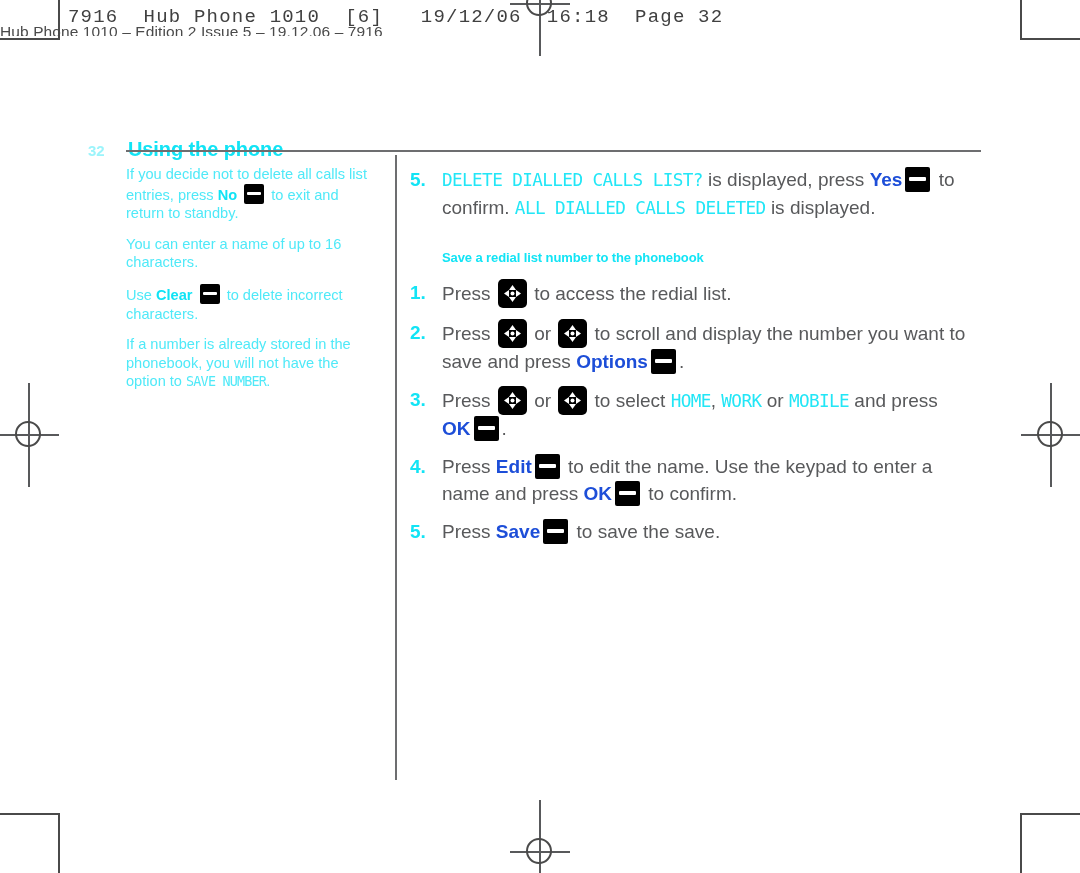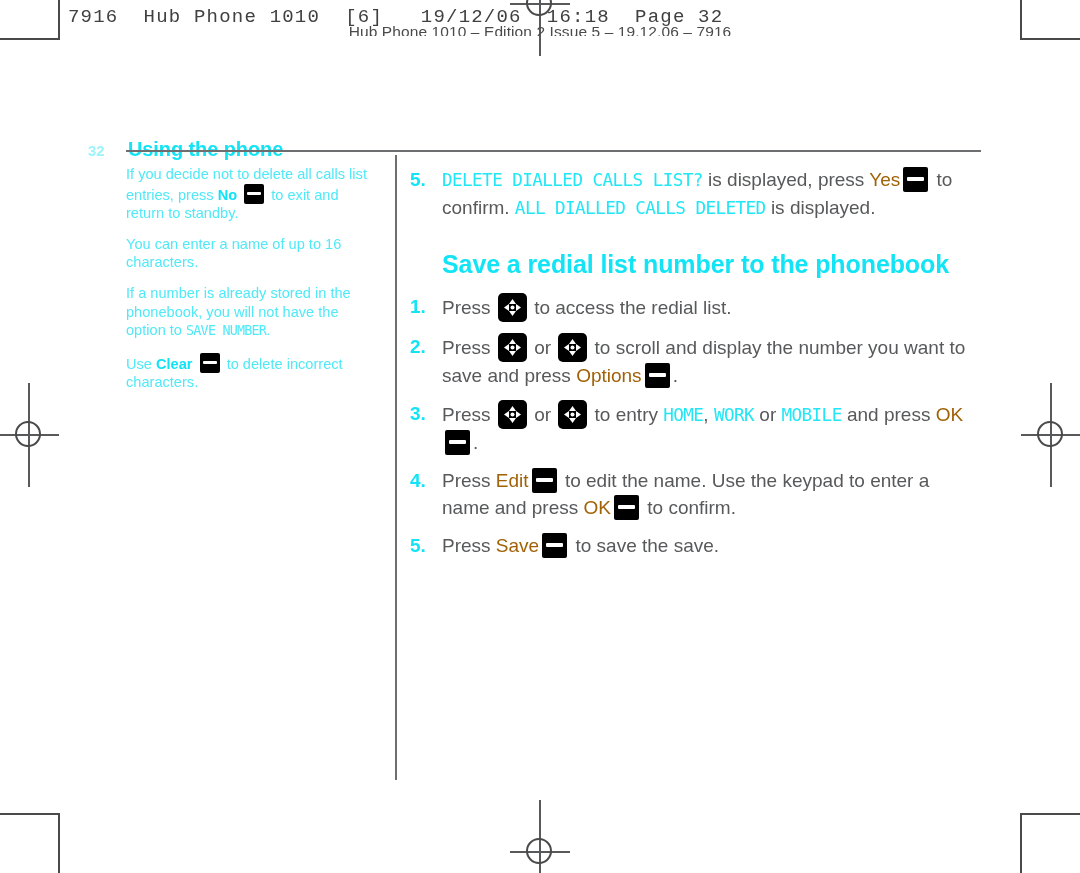--- a/index.html
+++ b/index.html
@@ -78,21 +78,20 @@
     font-size: 19px;
     letter-spacing: 1.2px;
     color: #404040;
     white-space: pre;
   }
   .edition-slug {
     position: absolute;
     left: 0;
     top: 20px;
     width: 1080px;
-    text-align: center;
     font-size: 15.5px;
     color: #4a4a4a;
     letter-spacing: 0.1px;
     height: 16px;
     overflow: hidden;
     line-height: 23px;
   }
 
   
   .running-head {
@@ -163,27 +162,27 @@
   .step .num {
     color: #12e4f5;
     font-weight: bold;
     width: 32px;
     flex: 0 0 32px;
   }
   .step .body { flex: 1 1 auto; }
 
   .section-head {
     color: #12e4f5;
-    font-size: 25px;
+    font-size: 13px;
     font-weight: bold;
     margin: 28px 0 14px 32px;
     letter-spacing: -0.1px;
   }
 
-  .kw { color: #a16207; font-weight: normal; }
+  .kw { color: #1d4ed8; font-weight: bold; }
 
   
   .lcd {
     color: #22e6f6;
     font-family: "DejaVu Sans Mono", "Liberation Mono", monospace;
     font-size: 0.93em;
     letter-spacing: -0.6px;
   }
   .lcd-sm {
     color: #4fe9f8;
@@ -276,28 +275,28 @@
 <div class="sidebar">
 
   <p class="gap">
     <span>If you decide not to delete all calls list entries, press </span><b>No</b>
     <span class="softkey sm"></span><span> to exit and return to standby.</span>
   </p>
 
   <p>You can enter a name of up to 16 characters.</p>
 
   <p>
-    <span>If a number is already stored in the phonebook, you will not have the option to </span><span class="lcd-sm">SAVE NUMBER</span><span>.</span>
-  </p>
-
-  <p>
     <span>Use </span><b>Clear</b>
     <span class="softkey sm"></span><span> to delete incorrect characters.</span>
   </p>
 
+  <p>
+    <span>If a number is already stored in the phonebook, you will not have the option to </span><span class="lcd-sm">SAVE NUMBER</span><span>.</span>
+  </p>
+
 </div>
 
 <div class="main">
 
   <div class="step">
     <span class="num">5.</span>
     <span class="body"><span class="lcd">DELETE DIALLED CALLS LIST?</span><span> is displayed, press </span><span class="kw">Yes</span><span class="softkey"></span><span> to confirm. </span><span class="lcd">ALL DIALLED CALLS DELETED</span><span> is displayed.</span></span>
   </div>
 
   <div class="section-head">Save a redial list number to the phonebook</div>
@@ -347,21 +346,21 @@
           <circle cx="14.5" cy="14.5" r="2" fill="#fff"></circle>
         </svg>
       </span><span> or </span><span class="navkey">
         <svg width="29" height="29" viewBox="0 0 29 29" aria-hidden="true">
           <path d="M14.5 6 L18 11 L11 11 Z" fill="#fff"></path>
           <path d="M14.5 23 L11 18 L18 18 Z" fill="#fff"></path>
           <path d="M6 14.5 L11 11 L11 18 Z" fill="#fff"></path>
           <path d="M23 14.5 L18 18 L18 11 Z" fill="#fff"></path>
           <circle cx="14.5" cy="14.5" r="2" fill="#fff"></circle>
         </svg>
-      </span><span> to entry </span><span class="lcd">HOME</span><span>, </span><span class="lcd">WORK</span><span> or </span><span class="lcd">MOBILE</span><span> and press </span><span class="kw">OK</span><span class="softkey"></span><span>.</span></span>
+      </span><span> to select </span><span class="lcd">HOME</span><span>, </span><span class="lcd">WORK</span><span> or </span><span class="lcd">MOBILE</span><span> and press </span><span class="kw">OK</span><span class="softkey"></span><span>.</span></span>
   </div>
 
   <div class="step">
     <span class="num">4.</span>
     <span class="body"><span>Press </span><span class="kw">Edit</span><span class="softkey"></span><span> to edit the name. Use the keypad to enter a name and press </span><span class="kw">OK</span><span class="softkey"></span><span> to confirm.</span></span>
   </div>
 
   <div class="step">
     <span class="num">5.</span>
     <span class="body"><span>Press </span><span class="kw">Save</span><span class="softkey"></span><span> to save the save.</span></span>

